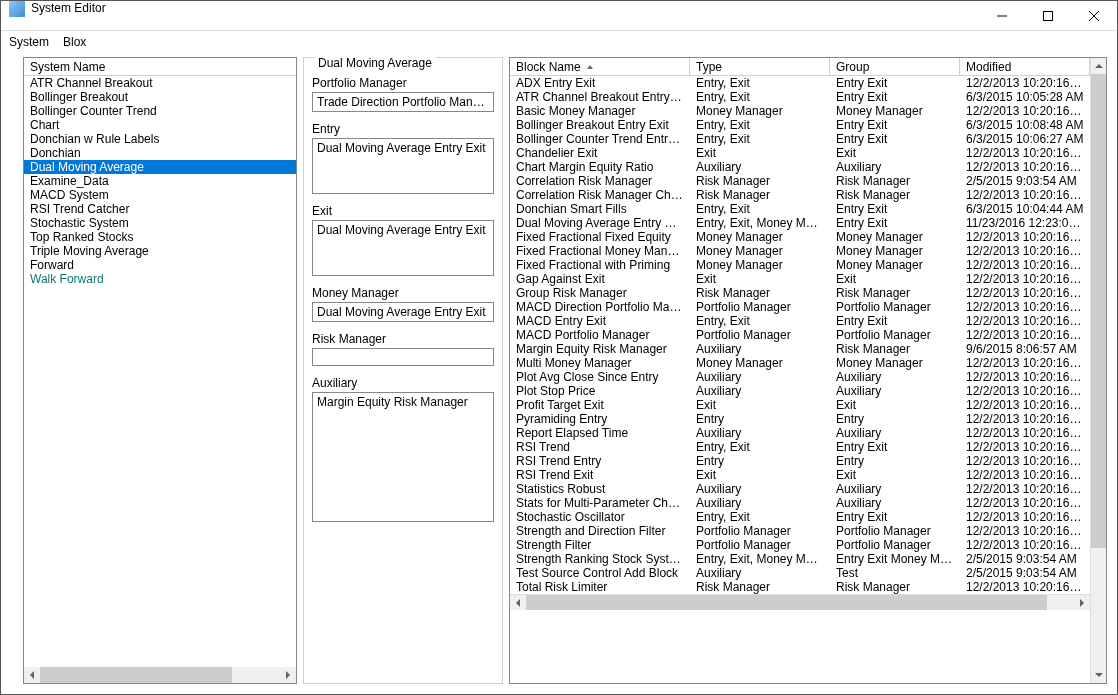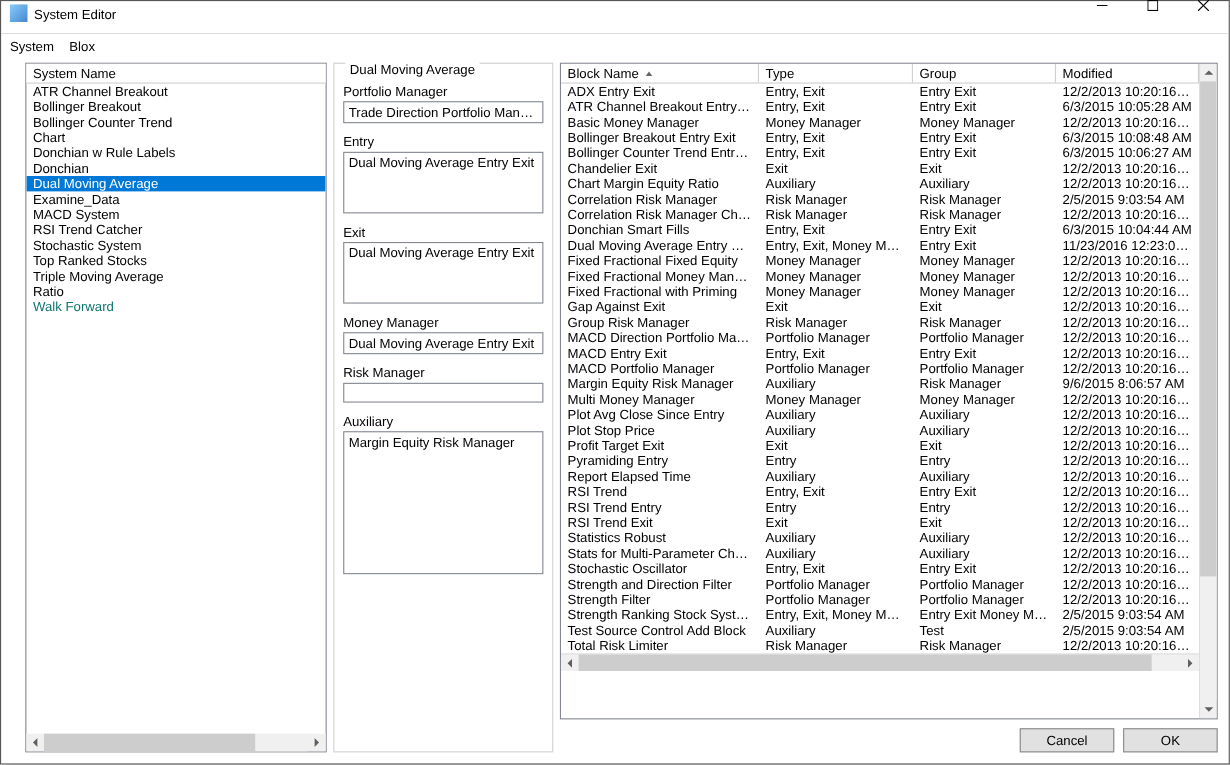--- a/index.html
+++ b/index.html
@@ -1,20 +1,20 @@
 <!DOCTYPE html>
 <html><head>
 <meta charset="utf-8">
 <style>
 * { box-sizing: border-box; margin: 0; padding: 0; }
 body { font-family: "Segoe UI", Tahoma, sans-serif; font-size: 12px; background: #fff; }
 
 .window { width: 1118px; height: 695px; border: 1px solid #555; position: relative; background: #fff; box-shadow: 4px 4px 6px rgba(0,0,0,0.3); }
 
-.titlebar { height: 30px; display: flex; align-items: flex-end; padding: 0 0 10px 8px; border-bottom: 1px solid #ddd; }
+.titlebar { height: 30px; display: flex; align-items: flex-start; padding: 0 0 0 8px; border-bottom: 1px solid #ddd; }
 .titlebar .app-icon { width: 16px; height: 16px; background: linear-gradient(135deg,#8cf,#48c); margin-right: 6px; }
 .titlebar .title { flex: 1; font-size: 12px; }
 .titlebar .controls { display: flex; }
 .titlebar .controls div { width: 46px; height: 30px; display: flex; align-items: center; justify-content: center; font-family: sans-serif; }
 .titlebar .controls div svg { display: block; }
 
 .menubar { height: 22px; display: flex; align-items: center; padding: 0 8px; gap: 14px; }
 .menubar span { font-size: 12px; }
 
 .content { position: absolute; top: 56px; left: 10px; right: 10px; bottom: 10px; display: flex; gap: 6px; padding-left: 12px; }
@@ -117,21 +117,21 @@
           <div>Chart</div>
           <div>Donchian w Rule Labels</div>
           <div>Donchian</div>
           <div class="selected">Dual Moving Average</div>
           <div>Examine_Data</div>
           <div>MACD System</div>
           <div>RSI Trend Catcher</div>
           <div>Stochastic System</div>
           <div>Top Ranked Stocks</div>
           <div>Triple Moving Average</div>
-          <div>Ratio</div>
+          <div>Forward</div>
           <div class="walk">Walk Forward</div>
         </div>
       <div class="hscroll">
         <div class="arrow">
             <div class="tri l"></div>
           </div>
         <div class="track">
             <div class="thumb"></div>
           </div>
         <div class="arrow">
@@ -413,20 +413,16 @@
             </div>
           <div class="track">
               <div class="thumb"></div>
             </div>
           <div class="arrow">
               <div class="tri d"></div>
             </div>
         </div>
       </div>
 
-      <div class="buttons">
-        <div class="btn">Cancel</div>
-        <div class="btn">OK</div>
-      </div>
     </div>
 
   </div>
 </div>
 
 </body></html>

